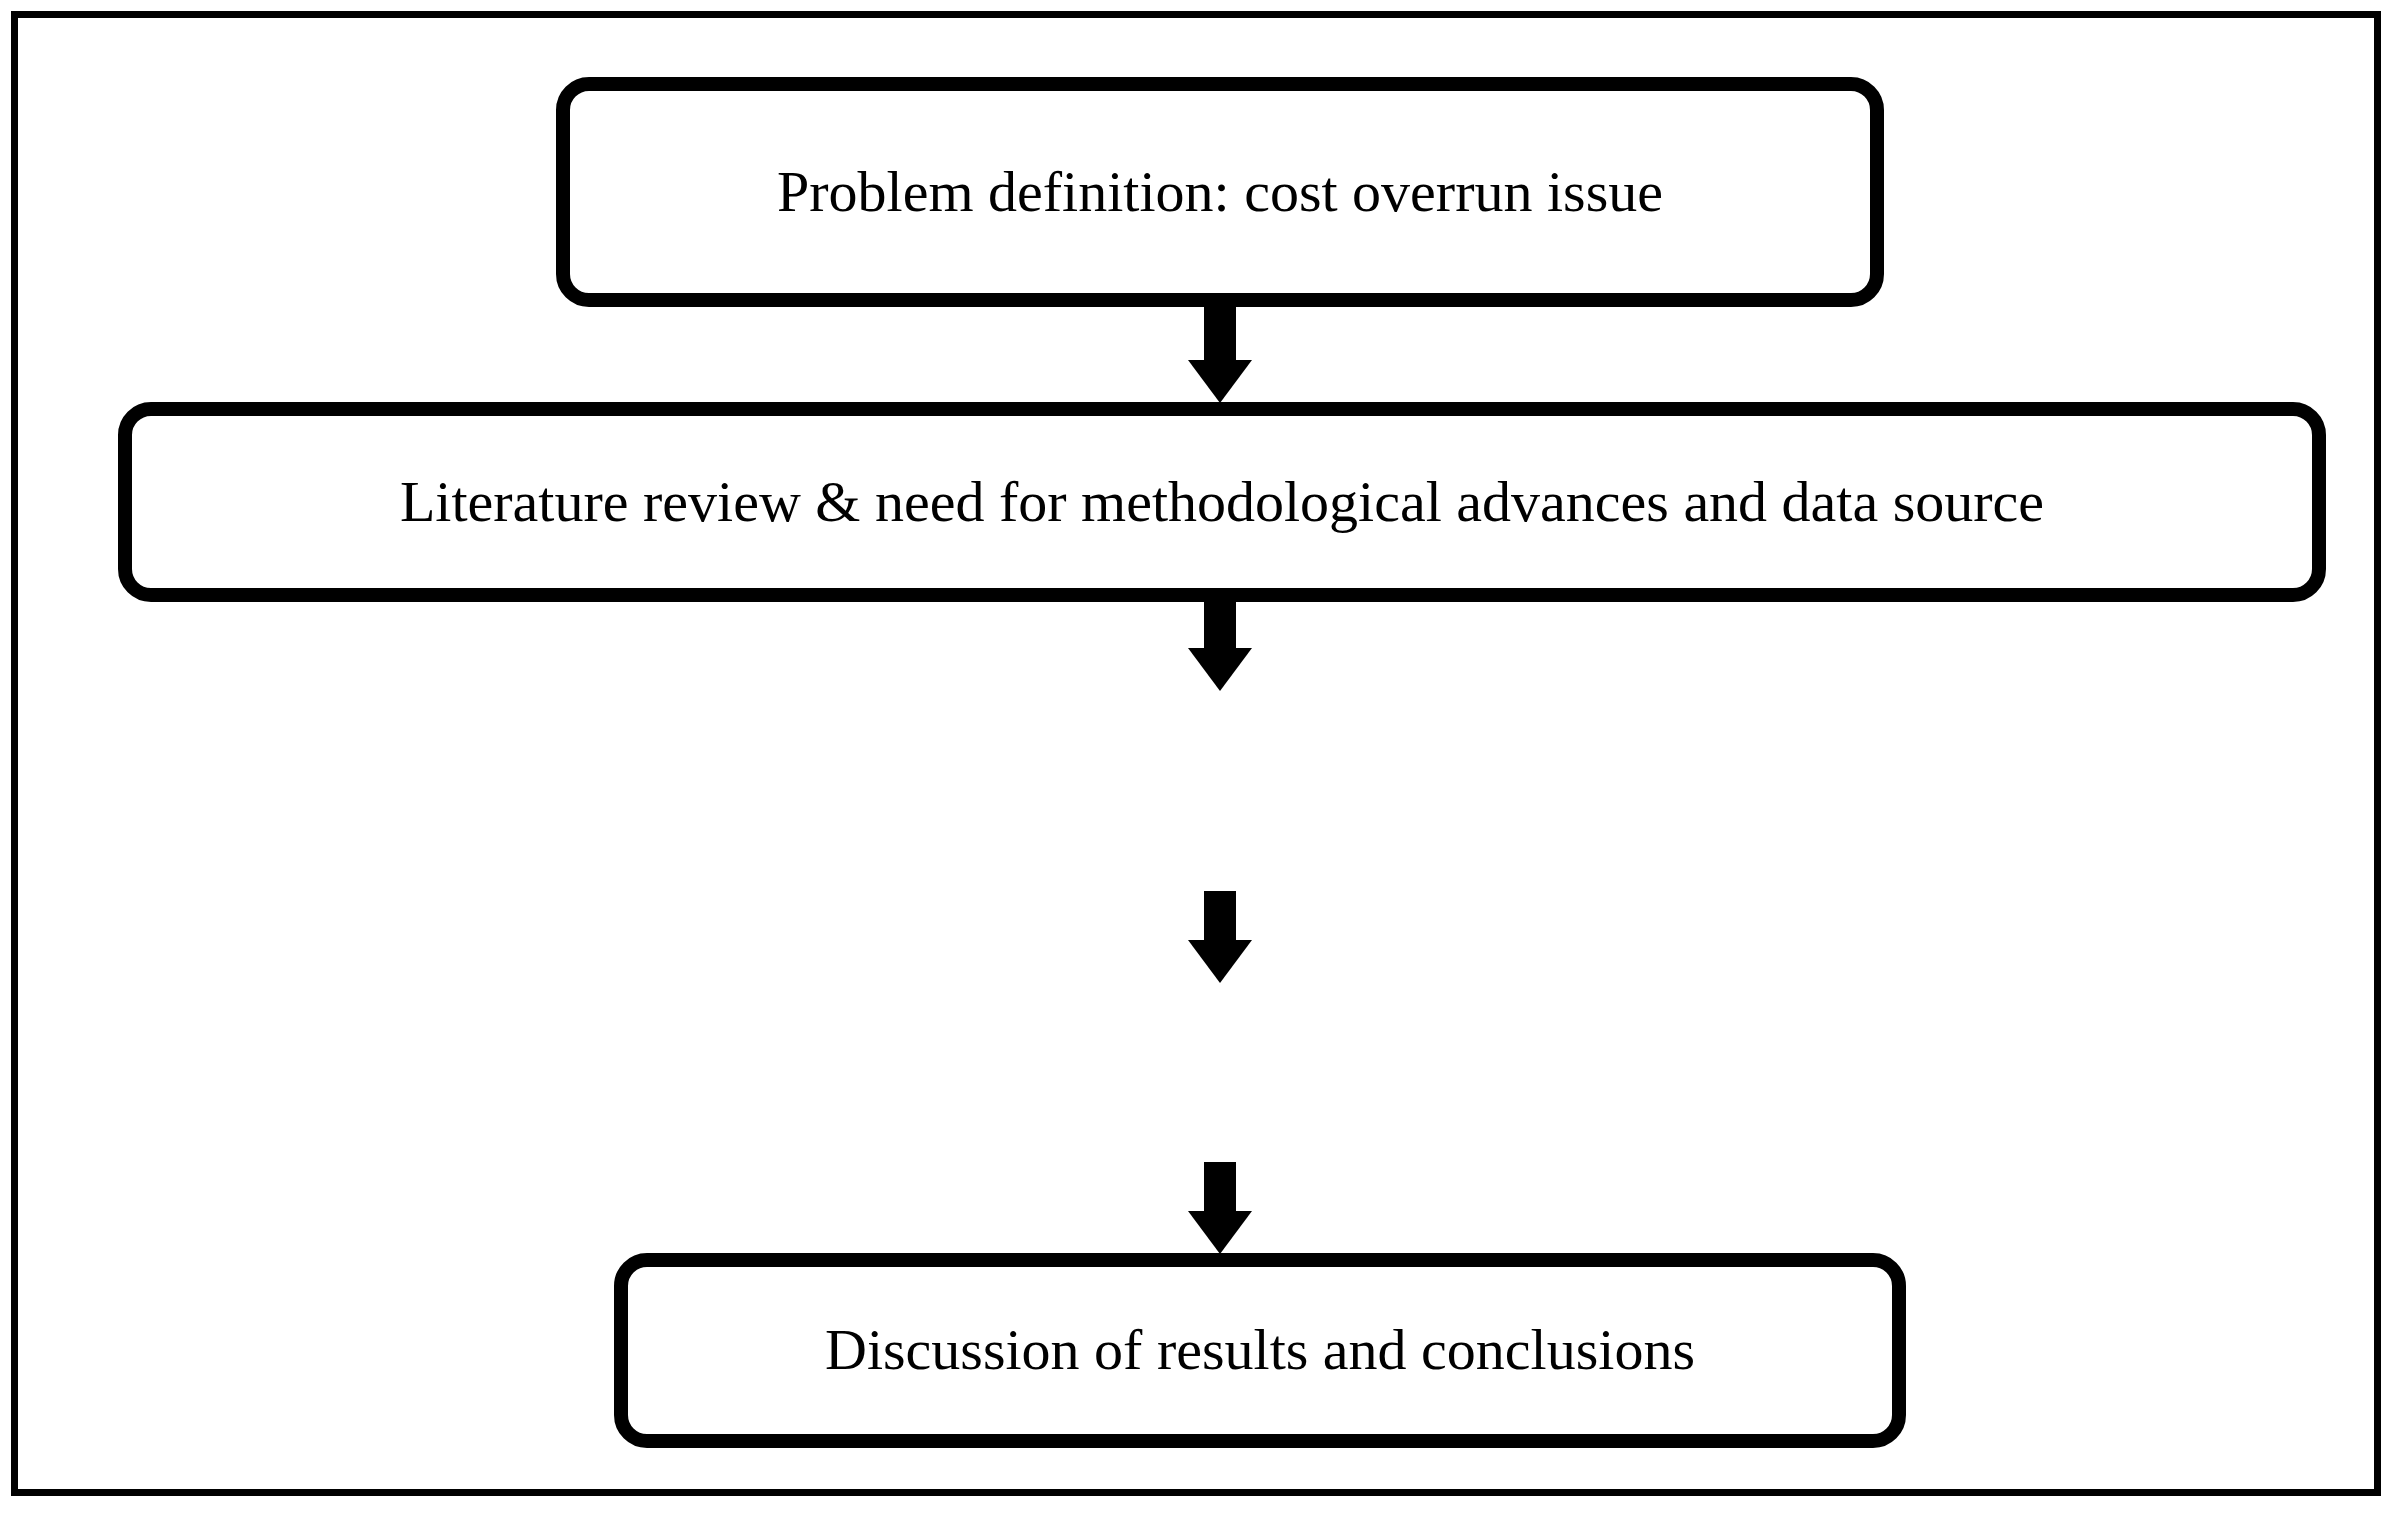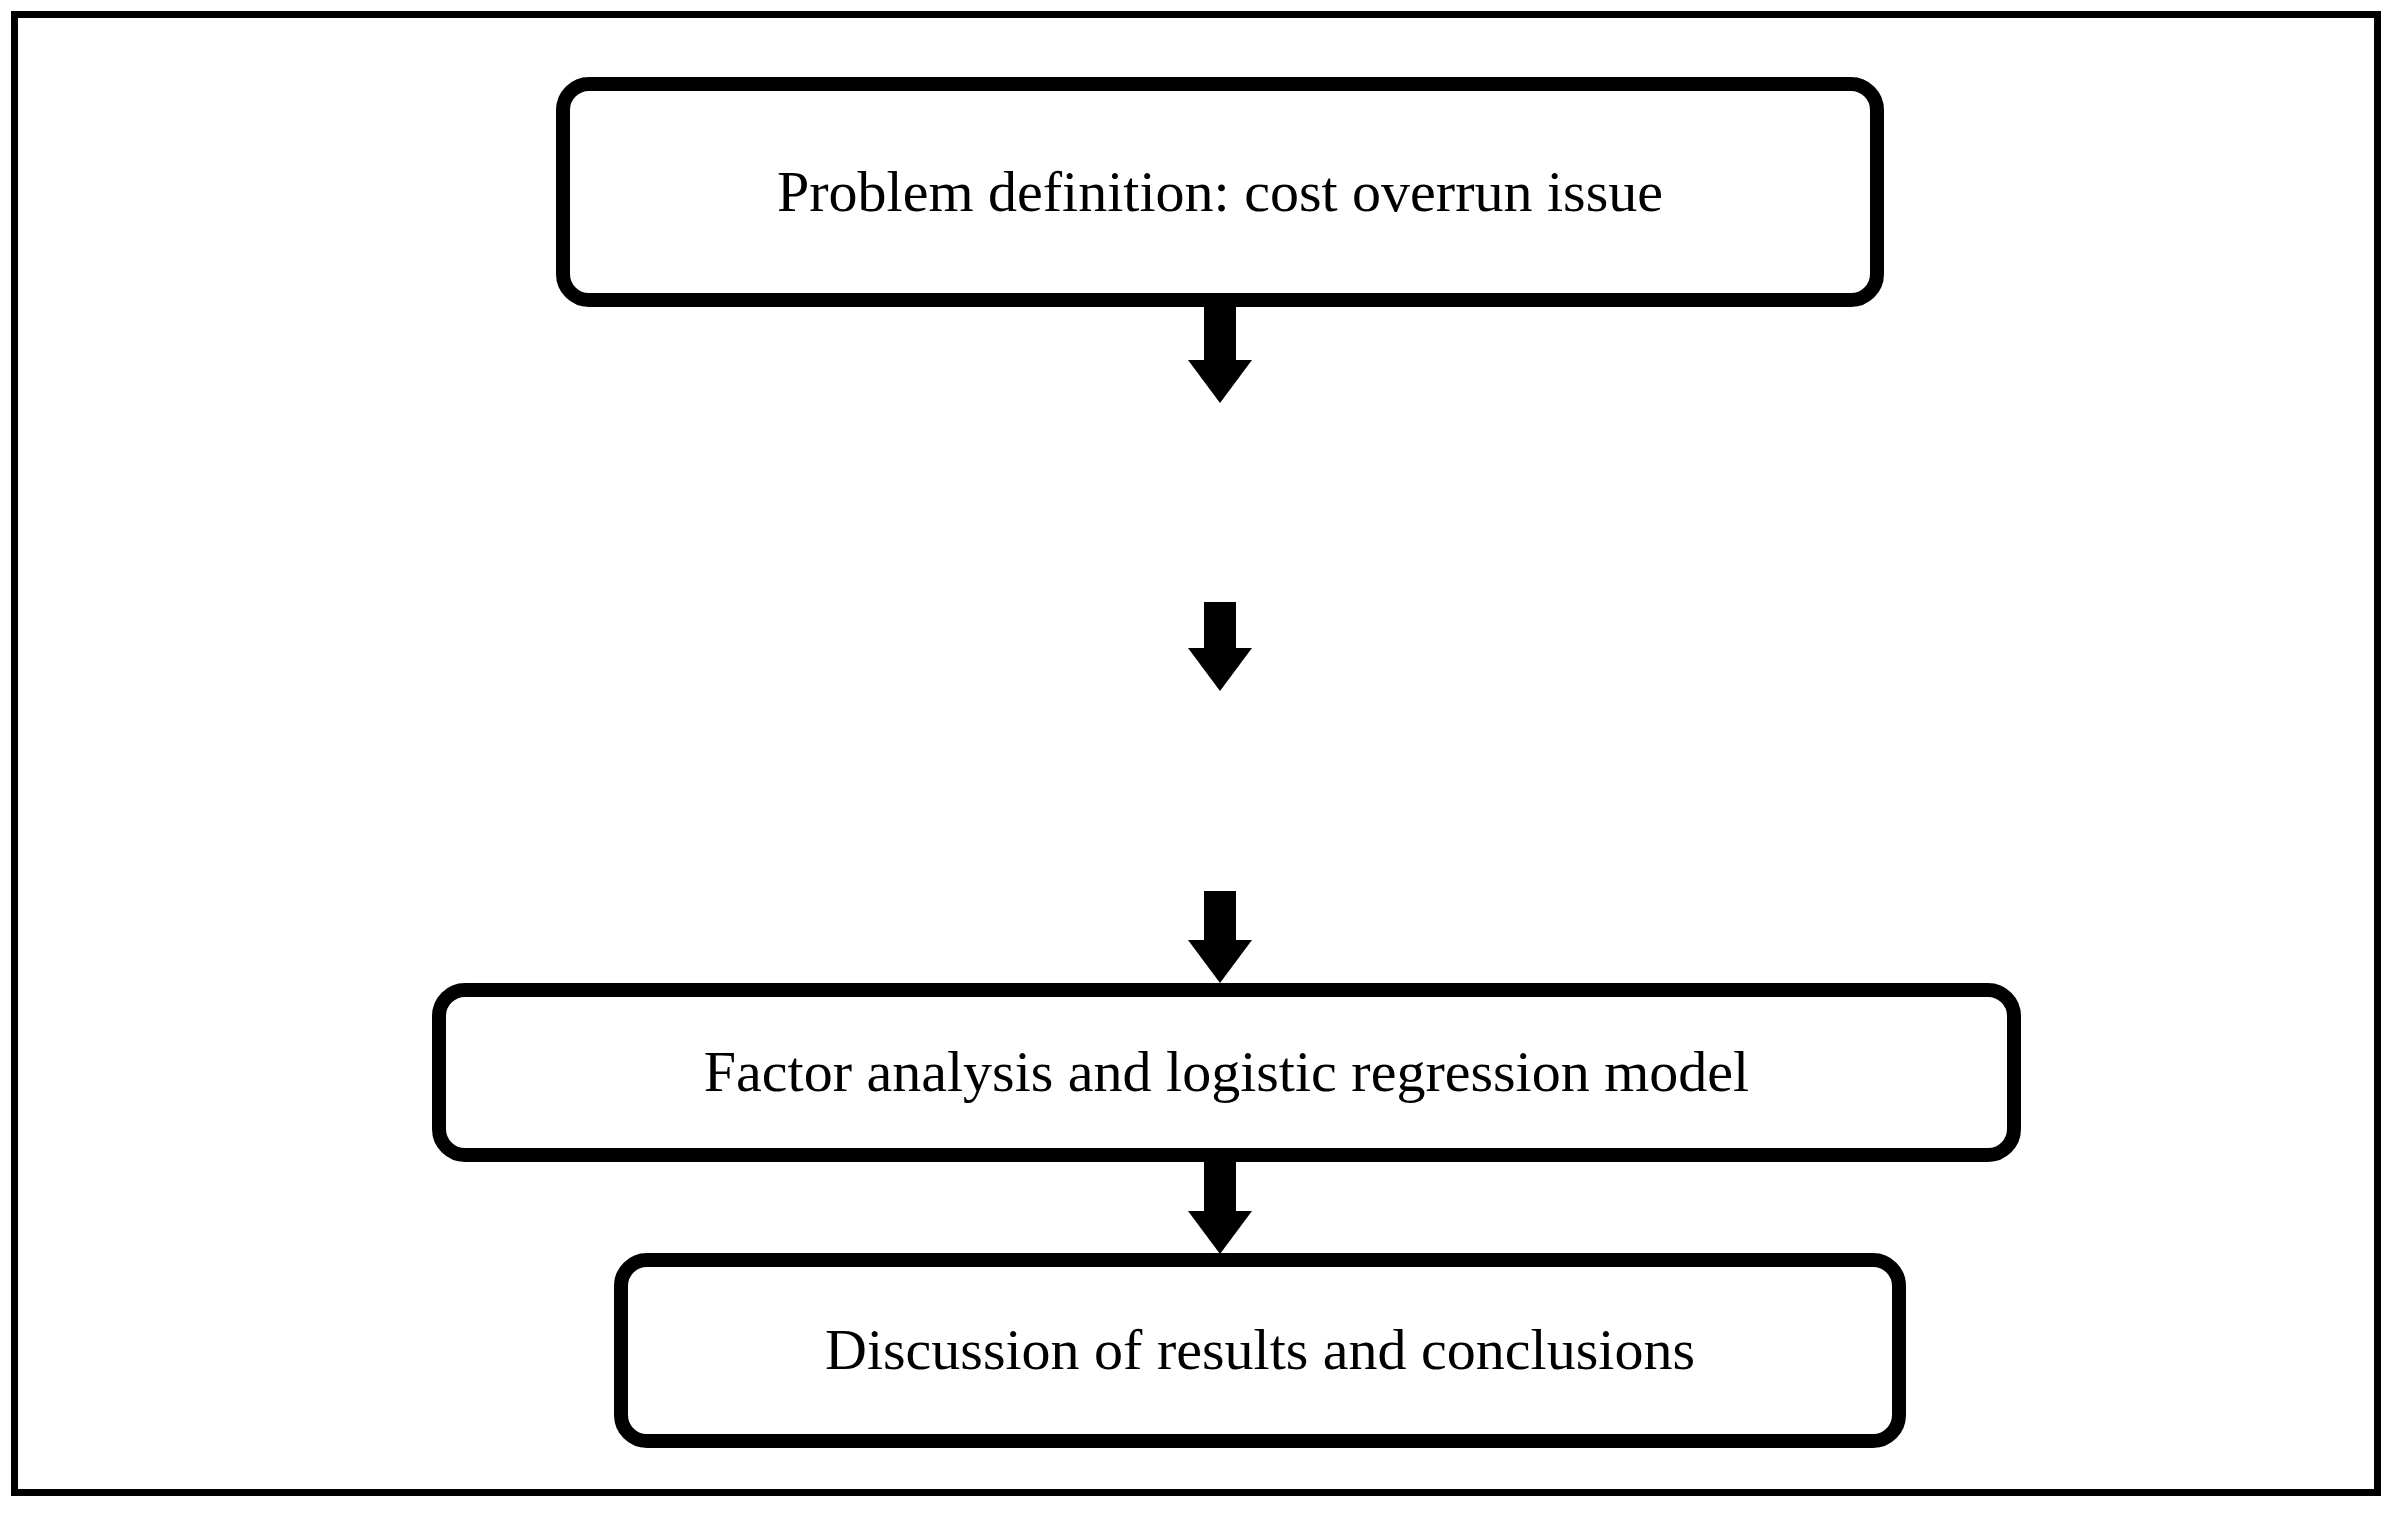--- a/index.html
+++ b/index.html
@@ -80,35 +80,35 @@
 
     <div class="node node-1">
       <span>Problem definition: cost overrun issue</span>
     </div>
 
     <div class="arrow arrow-1">
       <div class="stem"></div>
       <div class="head"></div>
     </div>
 
+    <div class="node node-2">
+      <span>Literature review &amp; need for methodological advances and data source</span>
+    </div>
 
     <div class="arrow arrow-2">
       <div class="stem"></div>
       <div class="head"></div>
     </div>
 
 
     <div class="arrow arrow-3">
       <div class="stem"></div>
       <div class="head"></div>
     </div>
 
-    <div class="node node-4">
-      <span>Factor analysis and logistic regression model</span>
-    </div>
 
     <div class="arrow arrow-4">
       <div class="stem"></div>
       <div class="head"></div>
     </div>
 
     <div class="node node-5">
       <span>Discussion of results and conclusions</span>
     </div>
 

